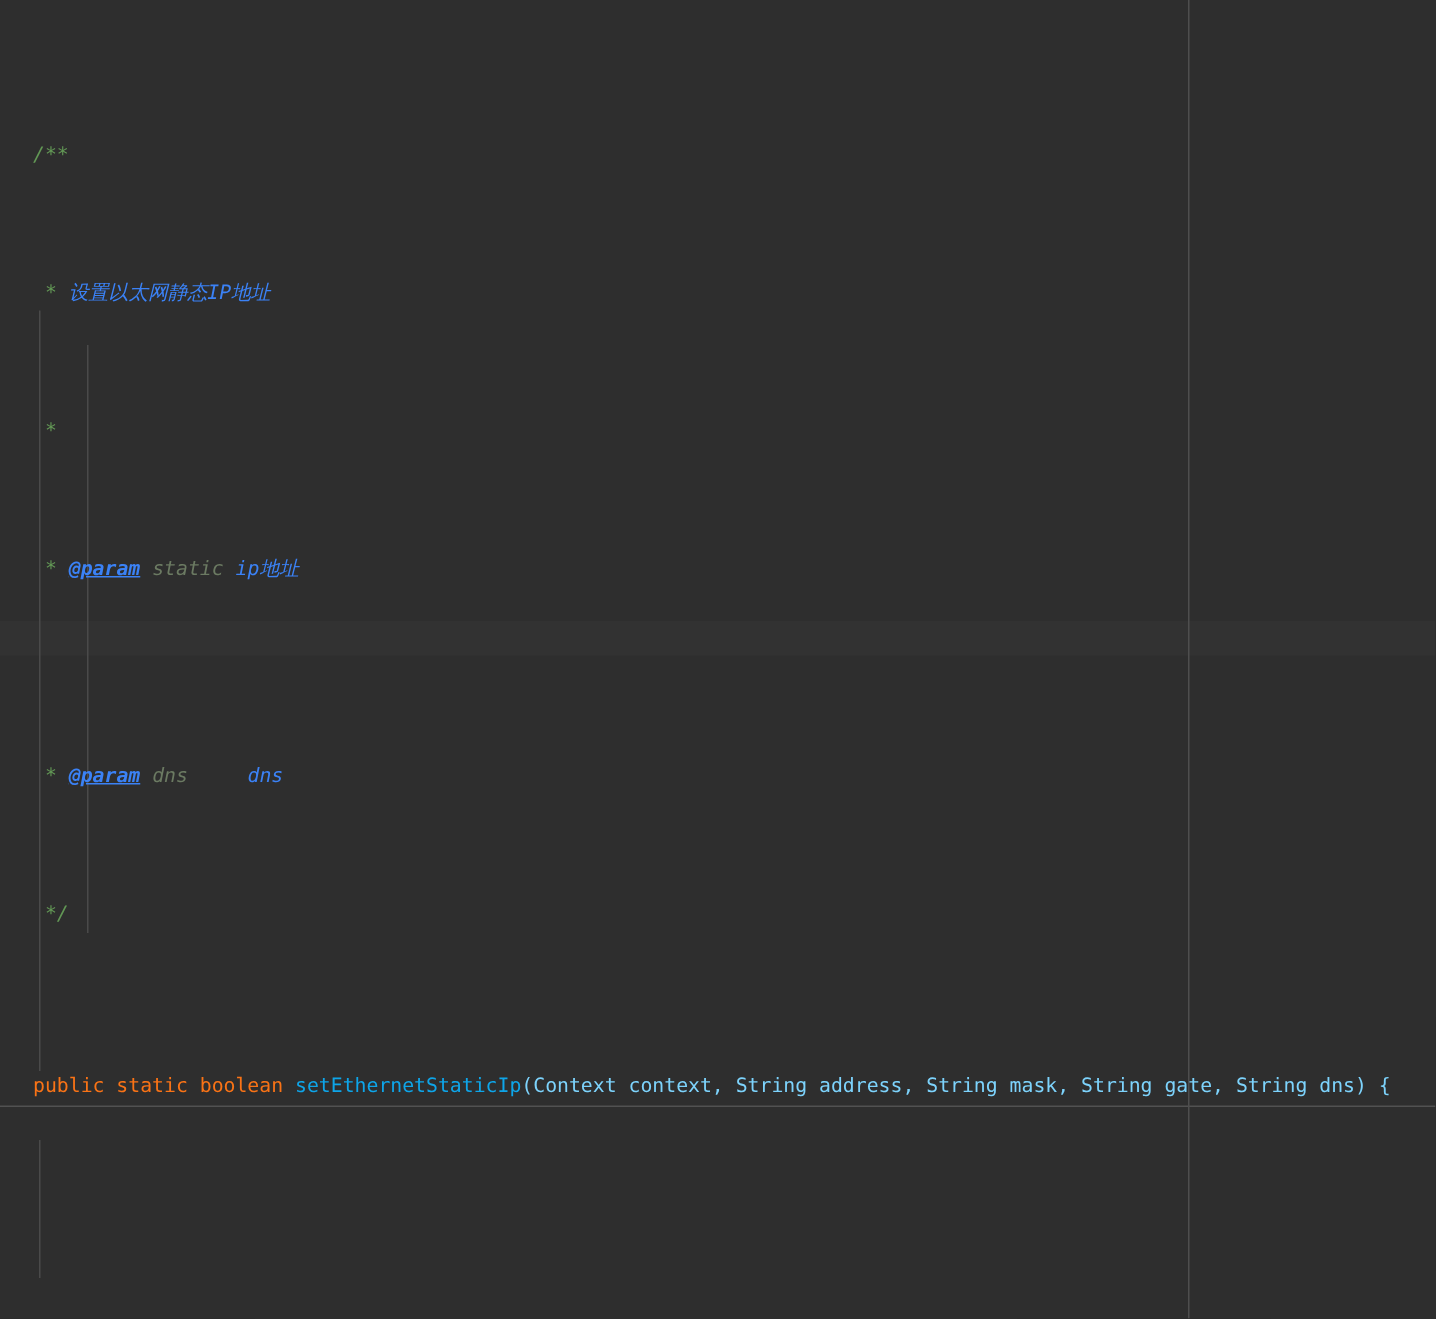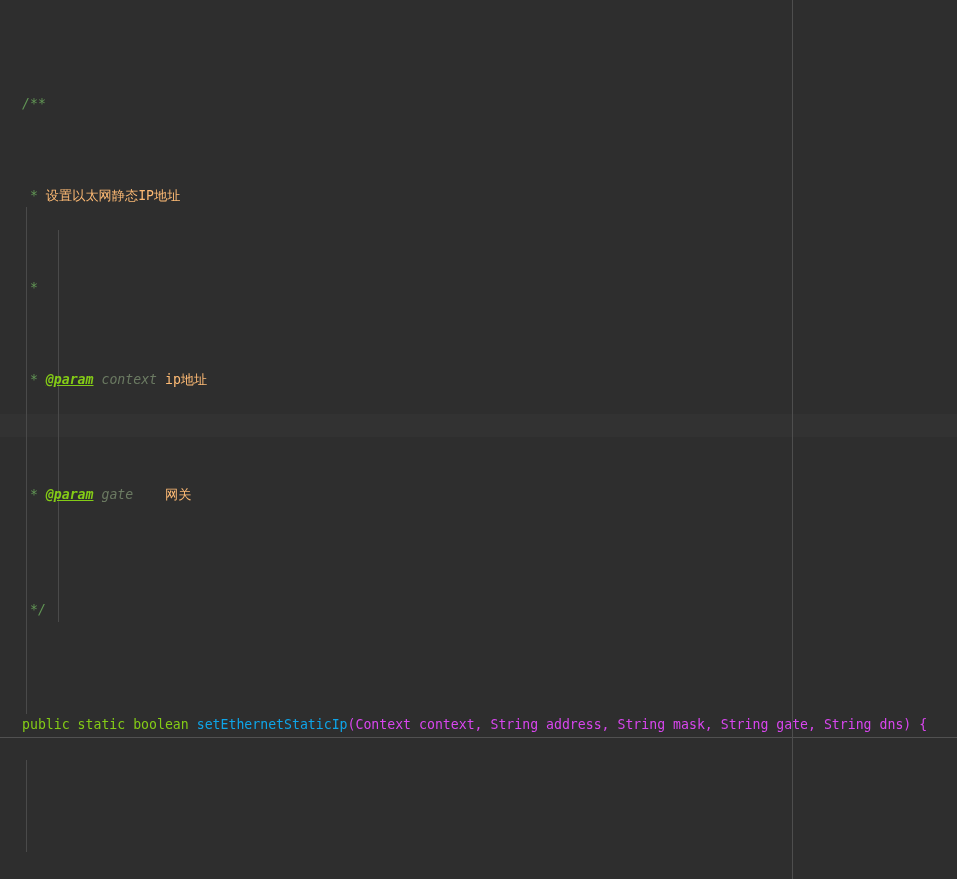--- a/index.html
+++ b/index.html
@@ -77,29 +77,29 @@
   }
 
   .line {
     height: 23px;
     padding-left: 22px;
     box-sizing: border-box;
     white-space: pre;
   }
 
   
-  .kw       { color: #84cc16; }
-  .plain    { color: #d946ef; }
+  .kw       { color: #f97316; }
+  .plain    { color: #7dd3fc; }
   .meth-dim { color: #0ea5e9; }
 
   
   .doc      { color: #629755; font-style: italic; }
-  .doc-tag  { color: #84cc16; font-style: italic; font-weight: bold; text-decoration: underline; text-align: right; }
+  .doc-tag  { color: #3b82f6; font-style: italic; font-weight: bold; text-decoration: underline; text-align: right; }
   .doc-parm { color: #6b7a62; font-style: italic; }
-  .doc-desc { color: #fdba74; }
+  .doc-desc { color: #3b82f6; font-style: italic; }
 </style>
 </head>
 <body>
 
 <div id="editor">
 
   
   <div class="caret-line" style="top:414px"></div>
   <div class="method-separator" style="top:737px"></div>
 
@@ -111,25 +111,25 @@
 
   <div class="code-layer">
 
     
     <div class="line"><span class="doc">/**</span></div>
 
     <div class="line"> <span class="doc">*</span> <span class="doc-desc">设置以太网静态IP地址</span></div>
 
     <div class="line"> <span class="doc">*</span></div>
 
-    <div class="line"> <span class="doc">*</span> <span class="doc-tag">@param</span> <span class="doc-parm">context</span><span class="doc-parm"> </span><span class="doc-desc">ip地址</span></div>
+    <div class="line"> <span class="doc">*</span> <span class="doc-tag">@param</span> <span class="doc-parm">static</span><span class="doc-parm"> </span><span class="doc-desc">ip地址</span></div>
 
 
-    <div class="line"> <span class="doc">*</span> <span class="doc-tag">@param</span> <span class="doc-parm">gate</span><span class="doc-parm">    </span><span class="doc-desc">网关</span></div>
 
+    <div class="line"> <span class="doc">*</span> <span class="doc-tag">@param</span> <span class="doc-parm">dns</span><span class="doc-parm">     </span><span class="doc-desc">dns</span></div>
 
     <div class="line"> <span class="doc">*/</span></div>
 
     
     <div class="line"><span class="kw">public static boolean</span> <span class="meth-dim">setEthernetStaticIp</span><span class="plain">(Context context, String address, String mask, String gate, String dns) {</span></div>
 
     
 
     
 

